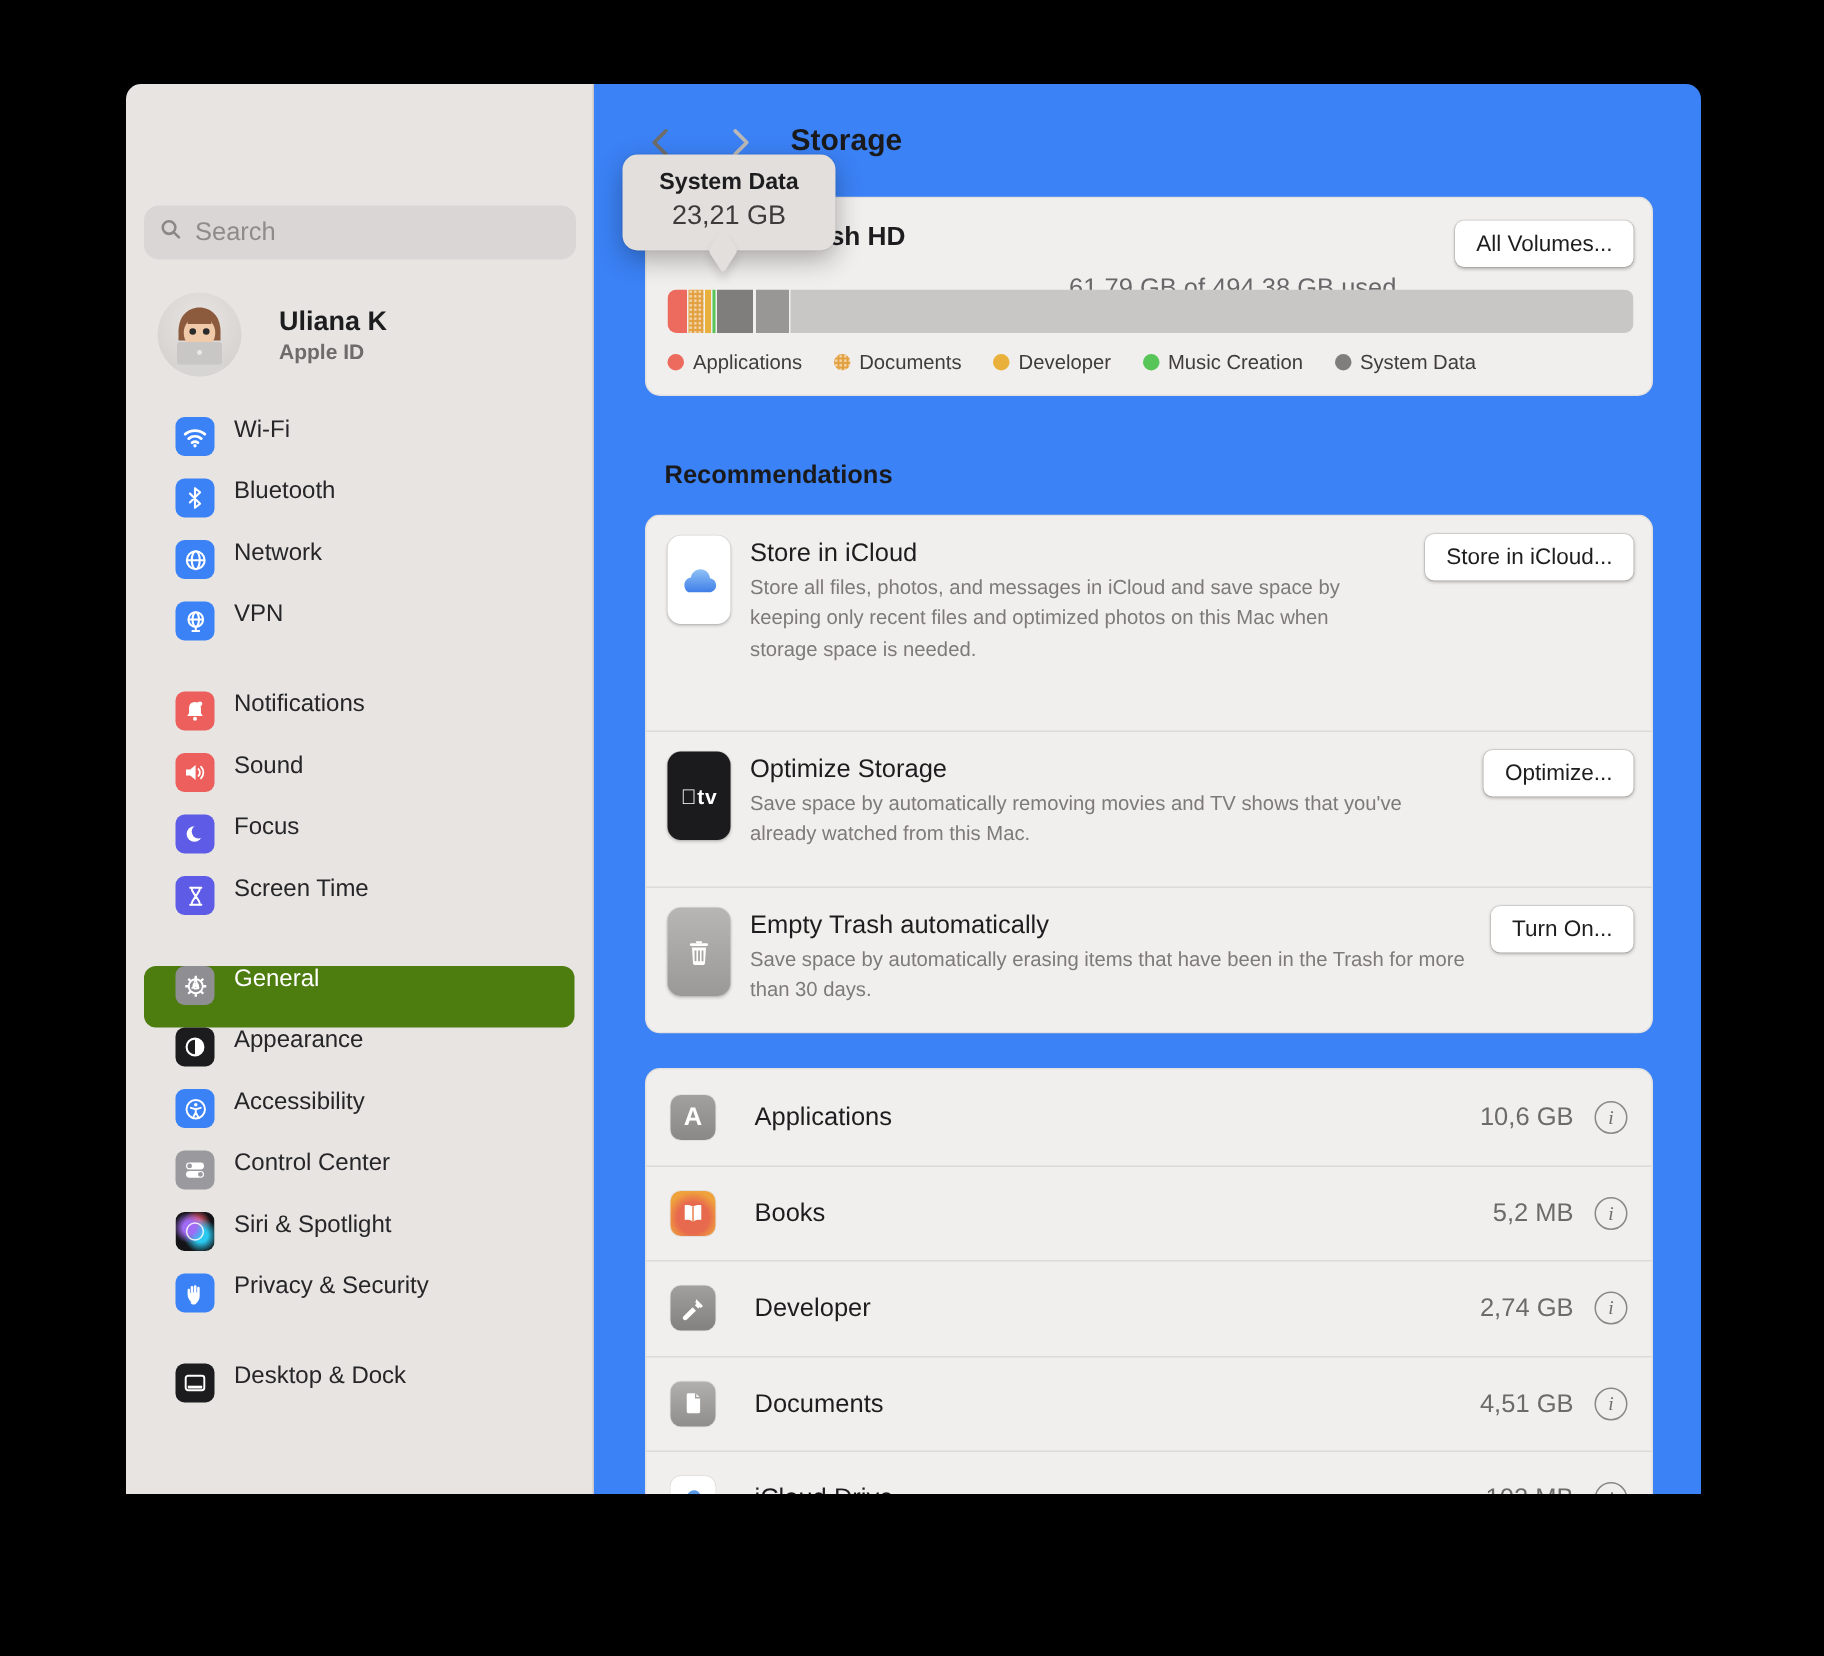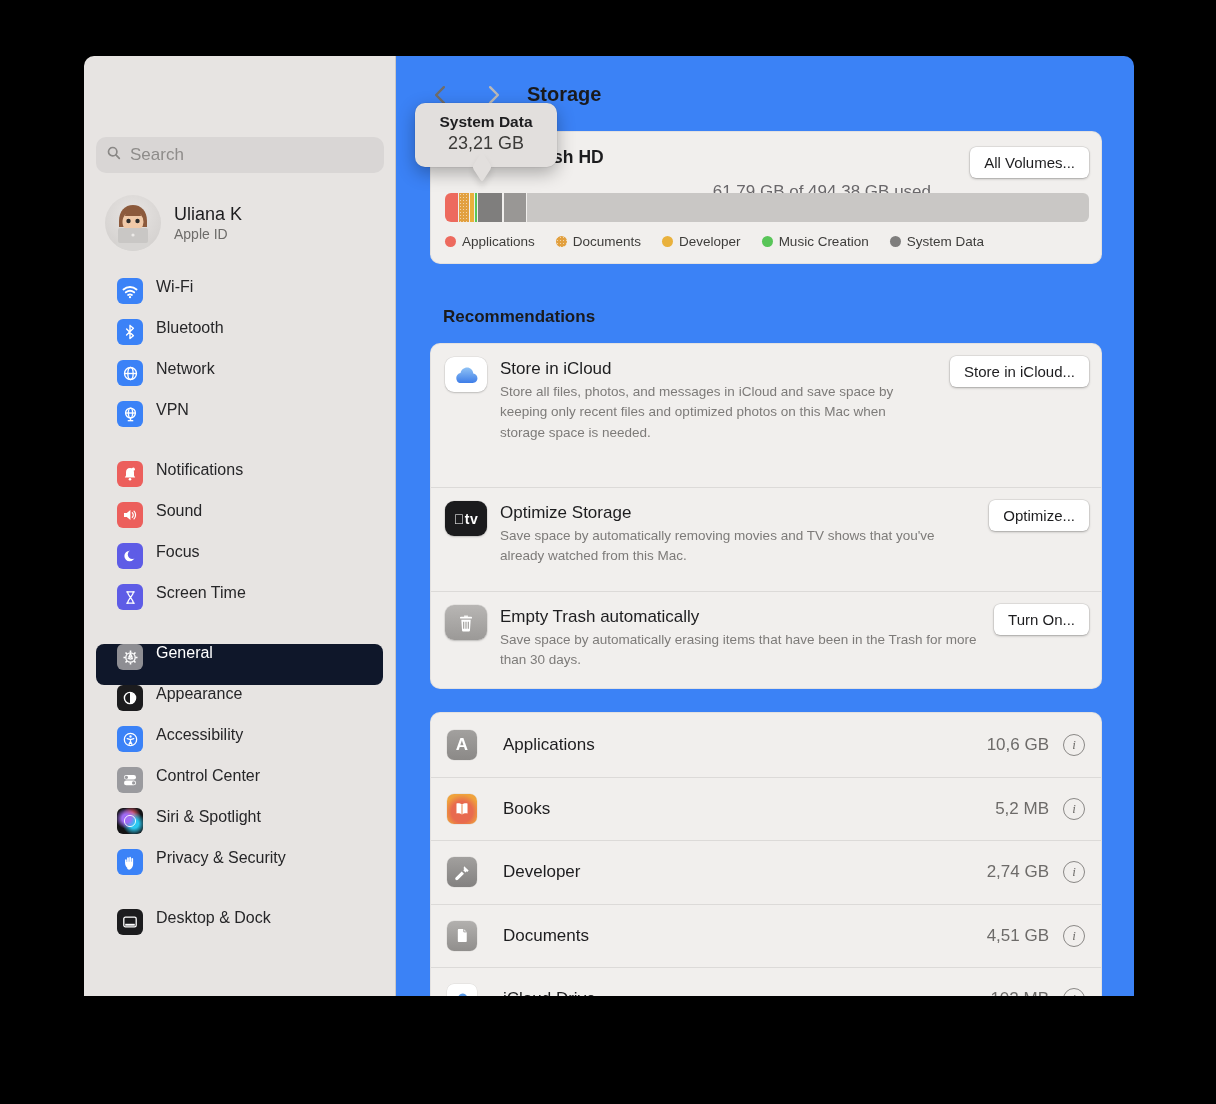--- a/index.html
+++ b/index.html
@@ -8,21 +8,21 @@
   #window{position:absolute;left:84px;top:56px;width:1050px;height:940px;
           border-radius:10px 10px 0 0;overflow:hidden;display:flex;
           box-shadow:0 30px 80px rgba(0,0,0,.8);}
   
   .sidebar{position:relative;width:312px;height:100%;background:#e7e4e2;border-right:1px solid rgba(0,0,0,.12);flex:0 0 auto;}
   .lights{position:absolute;left:29px;top:87px;display:flex;gap:17px;}
   .light{width:13px;height:13px;border-radius:50%;}
   .searchwrap{position:absolute;left:12px;top:81px;width:288px;height:36px;background:#d9d6d5;border-radius:10px;display:flex;align-items:center;padding:0 10px;}
   .searchwrap input{border:none;background:transparent;outline:none;font-size:17px;color:#3c3c40;width:100%;margin-left:6px;}
   .searchwrap input::placeholder{color:#8e8c8a;}
-  .userrow{position:absolute;left:21px;top:139px;display:flex;align-items:center;gap:13px;}
+  .userrow{position:absolute;left:21px;top:139px;display:flex;align-items:center;gap:25px;font-weight:bold;}
   .avatar{width:56px;height:56px;border-radius:50%;background:radial-gradient(circle at 50% 35%,#e8e5e3,#cfccca);position:relative;overflow:hidden;flex:0 0 auto;}
   .uname{font-size:18px;color:#1d1d1f;line-height:22px;}
   .usub{font-size:14px;color:#6e6c6a;line-height:18px;}
   .nav{position:absolute;left:0;top:222px;width:100%;}
   .navrow{height:41px;display:flex;padding-left:21px;gap:13px;margin:0 12px;border-radius:8px;}
   .navrow.sel{background:#4580e8;}
   .navrow.sel .navlabel{color:#fff;}
   .gap20{margin-top:19px;}
   .navlabel{font-size:16px;color:#262628;}
   .tile{width:26px;height:26px;border-radius:6px;display:flex;align-items:center;justify-content:center;flex:0 0 auto;color:#fff;}
@@ -46,21 +46,21 @@
   .seg.last{margin-right:2px;}
   .seg.free{flex:1;margin-right:0;}
   .legend{position:absolute;left:14px;top:102px;display:flex;gap:21px;align-items:center;}
   .litem{display:flex;align-items:center;gap:6px;font-size:13.5px;color:#3e3d3b;}
   .ldot{width:11px;height:11px;border-radius:50%;}
   .ldot.dotted{background-image:radial-gradient(circle,rgba(255,255,255,.55) .8px,transparent 1px);background-size:3px 3px;}
   .secheading{position:absolute;left:47px;top:251px;font-size:17px;font-weight:bold;color:#1a1a1c;}
   
   #card-reco{top:287px;height:346px;}
   .recrow{position:relative;padding:13px 14px 0 14px;}
-  .recrow .rtile{position:absolute;left:14px;top:13px;width:42px;height:35px;border-radius:9px;display:flex;align-items:center;justify-content:center;
+  .recrow .rtile{position:absolute;left:14px;top:13px;width:42px;height:59px;border-radius:9px;display:flex;align-items:center;justify-content:center;
       box-shadow:0 0 0 .5px rgba(0,0,0,.08),0 1px 2px rgba(0,0,0,.18);}
   .rtitle{margin-left:55px;font-size:17px;color:#1d1d1f;padding-top:2px;}
   .rdesc{margin-left:55px;font-size:13.5px;color:#7d7b79;line-height:1.5;margin-top:3px;}
   .recbtn{position:absolute;right:12px;top:12px;}
   .sep{height:1px;background:rgba(0,0,0,.085);margin:0 0;}
   #r1{height:143px;} #r2{height:103px;} #r3{height:98px;}
   .w1{max-width:420px;} .w2{max-width:445px;} .w3{max-width:480px;}
   
   #card-cat{top:656px;height:320px;}
   .catrow{position:relative;height:63.5px;display:flex;align-items:center;padding:0 16px;}
@@ -195,21 +195,21 @@
       <div class="navrow">
         <span class="tile" style="background-color: rgb(94, 92, 230);">
           <svg width="15" height="15" viewBox="0 0 16 16" fill="none" stroke="#fff" stroke-width="1.4" stroke-linecap="round">
                 <path d="M4 2h8M4 14h8"></path>
                 <path d="M5 2c0 3 2.2 4.4 3 6-0.8 1.6-3 3-3 6M11 2c0 3-2.2 4.4-3 6 0.8 1.6 3 3 3 6"></path>
               </svg>
         </span>
         <span class="navlabel">Screen Time</span>
       </div>
 
-      <div class="navrow gap20 sel" style="background-color: #0f172a;">
+      <div class="navrow gap20 sel" style="background-color: #4d7c0f;">
         <span class="tile" style="background-color: rgb(142, 142, 147);">
           <svg width="17" height="17" viewBox="0 0 16 16" fill="none" stroke="#fff" stroke-width="1.2">
                 <circle cx="8" cy="8" r="4.4"></circle>
                 <circle cx="8" cy="8" r="1.5"></circle>
                 <path d="M8 3.6 6.7 7l3.5 2.4M8 3.6l1.1 3.5-3.8 2.2" stroke-width="1"></path>
                 <g stroke-width="1.5">
                   <path d="M8 1.4v2M8 12.6v2M1.4 8h2M12.6 8h2M3.3 3.3l1.4 1.4M11.3 11.3l1.4 1.4M3.3 12.7l1.4-1.4M11.3 4.7l1.4-1.4"></path>
                 </g>
               </svg>
         </span>

